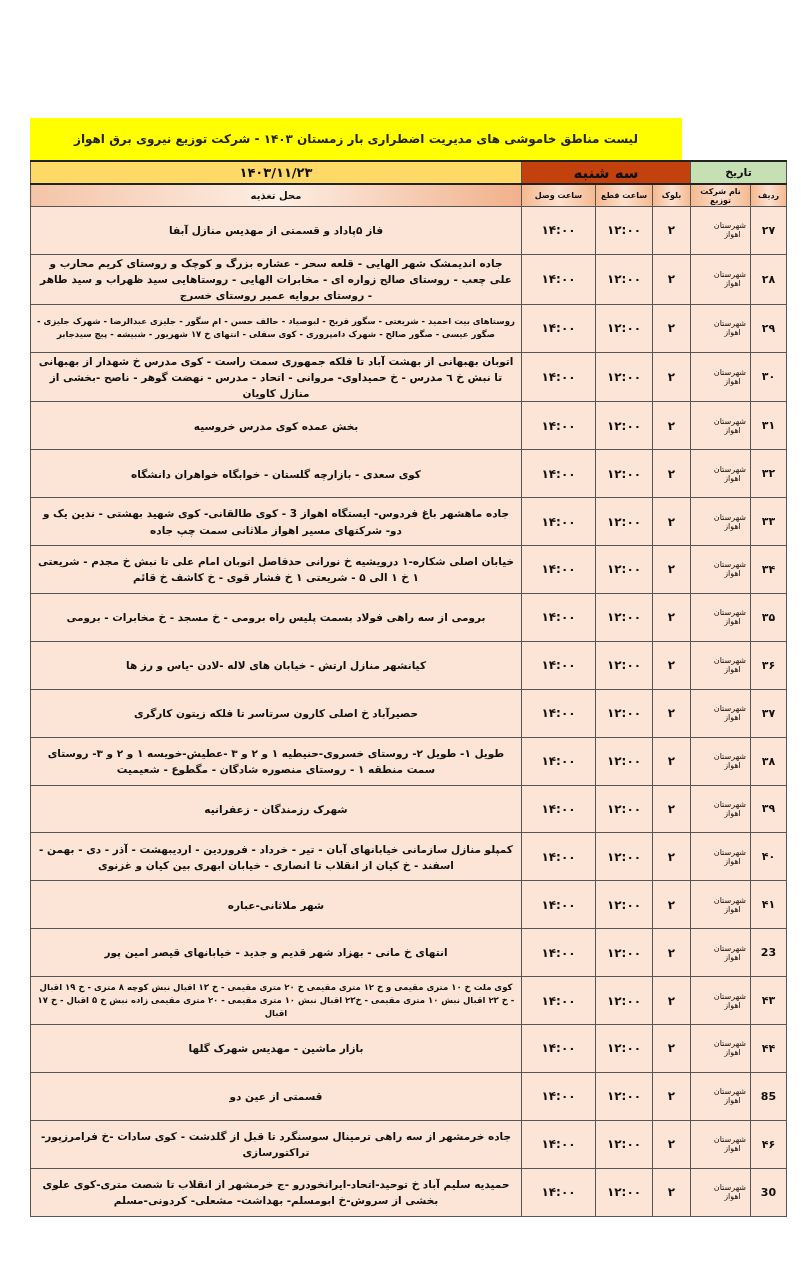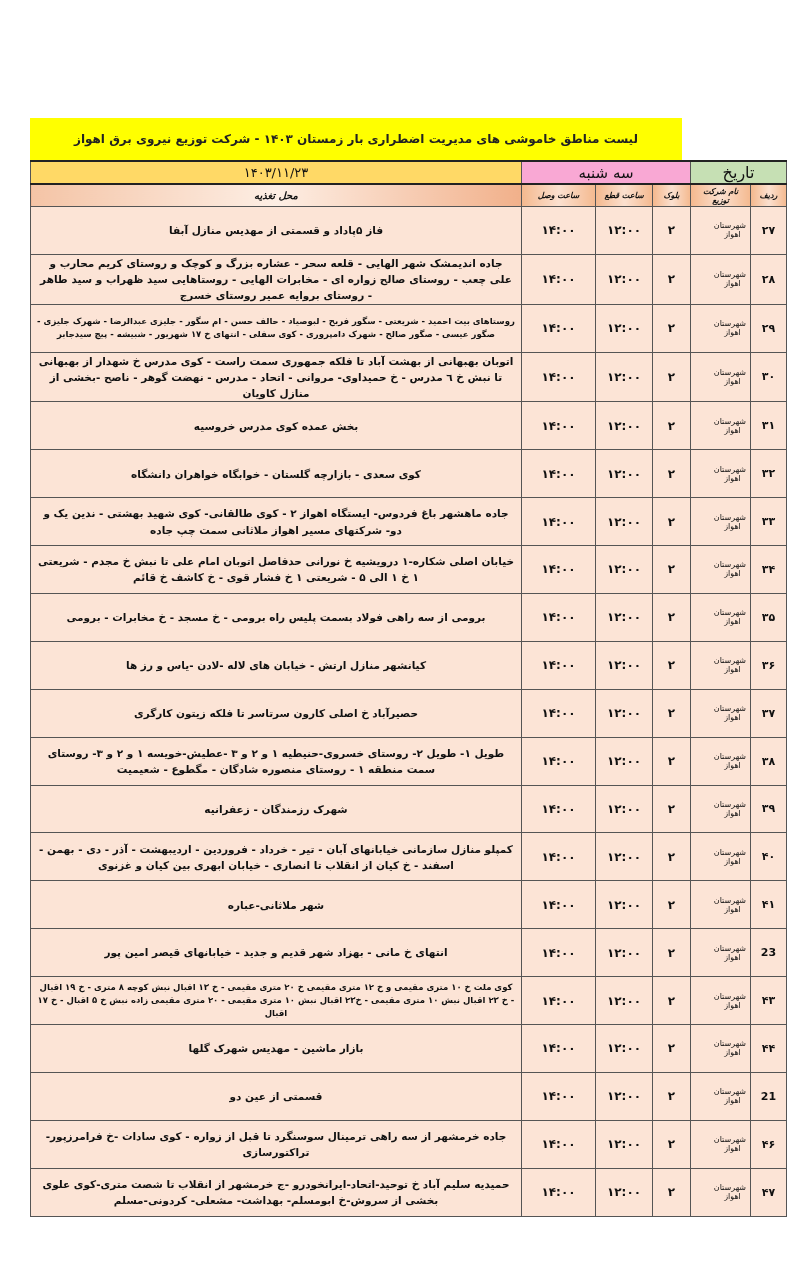--- a/index.html
+++ b/index.html
@@ -3,26 +3,26 @@
 <meta charset="utf-8">
 <style>
   html, body { margin: 0; padding: 0; background: #ffffff; }
   body { width: 801px; height: 1280px; position: relative; overflow: hidden;
          font-family: "DejaVu Sans", sans-serif; }
   .sheet { position: absolute; left: 30px; top: 118px; width: 652px; }
   .title-bar { height: 42px; background: #ffff00; display: flex; align-items: center; justify-content: center;
                direction: rtl; font-weight: bold; font-size: 12px; color: #222; }
   table { border-collapse: collapse; width: 756px; table-layout: fixed; direction: rtl; }
   td, th { border: 1px solid #555; padding: 0 4px; text-align: center; vertical-align: middle; color: #111; }
-  .date-row td { height: 21px; font-weight: normal; border-top: 2px solid #222; border-bottom: 2px solid #222; margin-top: 44px; }
-  .date-label { background: #c6e0b4; font-size: 16px; }
-  .day-cell { background: #f9a8d4; font-size: 15px; letter-spacing: 2px; }
+  .date-row td { height: 21px; font-weight: bold; border-top: 2px solid #222; border-bottom: 2px solid #222; margin-top: 44px; }
+  .date-label { background: #c6e0b4; font-size: 11px; }
+  .day-cell { background: #c2410c; font-size: 15px; letter-spacing: 2px; }
   .date-cell { background: #ffd966; font-size: 13px; }
   .head-row th { height: 21px; font-size: 8px; font-weight: bold;
-                 background: linear-gradient(to right, #f4b98f, #fbe0cf 50%, #f4b98f); font-style: italic; }
+                 background: linear-gradient(to right, #f4b98f, #fbe0cf 50%, #f4b98f); }
   .head-row th.loc { font-size: 10px; background: linear-gradient(to right, #f4c4a6, #fdeee4 50%, #f1b08a); }
   .data-row td { height: 46.9px; background: #fce4d6; font-weight: bold; }
   .c-row { font-size: 11px; }
   .c-comp { font-size: 8px; font-weight: normal !important; padding-left: 28px; }
   .c-block { font-size: 12px; }
   .c-time { font-size: 12px; }
   .c-loc { font-size: 10.5px; line-height: 1.55; padding: 0 6px; }
   .c-loc.small { font-size: 8.5px; }
 </style>
 </head>
@@ -102,21 +102,21 @@
           <td class="c-time">۱۲:۰۰</td>
           <td class="c-time">۱۴:۰۰</td>
           <td class="c-loc">کوی سعدی - بازارچه گلستان - خوابگاه خواهران دانشگاه</td>
         </tr>
         <tr class="data-row">
           <td class="c-row">۳۳</td>
           <td class="c-comp">شهرستان اهواز</td>
           <td class="c-block">۲</td>
           <td class="c-time">۱۲:۰۰</td>
           <td class="c-time">۱۴:۰۰</td>
-          <td class="c-loc">جاده ماهشهر باغ فردوس- ایستگاه اهواز ۲ - کوی طالقانی- کوی شهید بهشتی - ندین یک و دو- شرکتهای مسیر اهواز ملاثانی سمت چپ جاده</td>
+          <td class="c-loc">جاده ماهشهر باغ فردوس- ایستگاه اهواز 3 - کوی طالقانی- کوی شهید بهشتی - ندین یک و دو- شرکتهای مسیر اهواز ملاثانی سمت چپ جاده</td>
         </tr>
         <tr class="data-row">
           <td class="c-row">۳۴</td>
           <td class="c-comp">شهرستان اهواز</td>
           <td class="c-block">۲</td>
           <td class="c-time">۱۲:۰۰</td>
           <td class="c-time">۱۴:۰۰</td>
           <td class="c-loc">خیابان اصلی شکاره-۱ درویشیه خ نورانی حدفاصل اتوبان امام علی تا نبش خ مجدم - شریعتی ۱ خ ۱ الی ۵ - شریعتی ۱ خ فشار قوی - خ کاشف خ قائم</td>
         </tr>
         <tr class="data-row">
@@ -193,37 +193,37 @@
         </tr>
         <tr class="data-row">
           <td class="c-row">۴۴</td>
           <td class="c-comp">شهرستان اهواز</td>
           <td class="c-block">۲</td>
           <td class="c-time">۱۲:۰۰</td>
           <td class="c-time">۱۴:۰۰</td>
           <td class="c-loc">بازار ماشین - مهدیس شهرک گلها</td>
         </tr>
         <tr class="data-row">
-          <td class="c-row">21</td>
+          <td class="c-row">85</td>
           <td class="c-comp">شهرستان اهواز</td>
           <td class="c-block">۲</td>
           <td class="c-time">۱۲:۰۰</td>
           <td class="c-time">۱۴:۰۰</td>
           <td class="c-loc">قسمتی از عین دو</td>
         </tr>
         <tr class="data-row">
           <td class="c-row">۴۶</td>
           <td class="c-comp">شهرستان اهواز</td>
           <td class="c-block">۲</td>
           <td class="c-time">۱۲:۰۰</td>
           <td class="c-time">۱۴:۰۰</td>
-          <td class="c-loc">جاده خرمشهر از سه راهی ترمینال سوسنگرد تا قبل از زواره - کوی سادات -خ فرامرزپور-تراکتورسازی</td>
-        </tr>
-        <tr class="data-row">
-          <td class="c-row">۴۷</td>
+          <td class="c-loc">جاده خرمشهر از سه راهی ترمینال سوسنگرد تا قبل از گلدشت - کوی سادات -خ فرامرزپور-تراکتورسازی</td>
+        </tr>
+        <tr class="data-row">
+          <td class="c-row">30</td>
           <td class="c-comp">شهرستان اهواز</td>
           <td class="c-block">۲</td>
           <td class="c-time">۱۲:۰۰</td>
           <td class="c-time">۱۴:۰۰</td>
           <td class="c-loc">حمیدیه سلیم آباد خ توحید-اتحاد-ایرانخودرو -ج خرمشهر از انقلاب تا شصت متری-کوی علوی بخشی از سروش-خ ابومسلم- بهداشت- مشعلی- کردونی-مسلم</td>
         </tr>
       </tbody>
   </table>
 </div>
 

